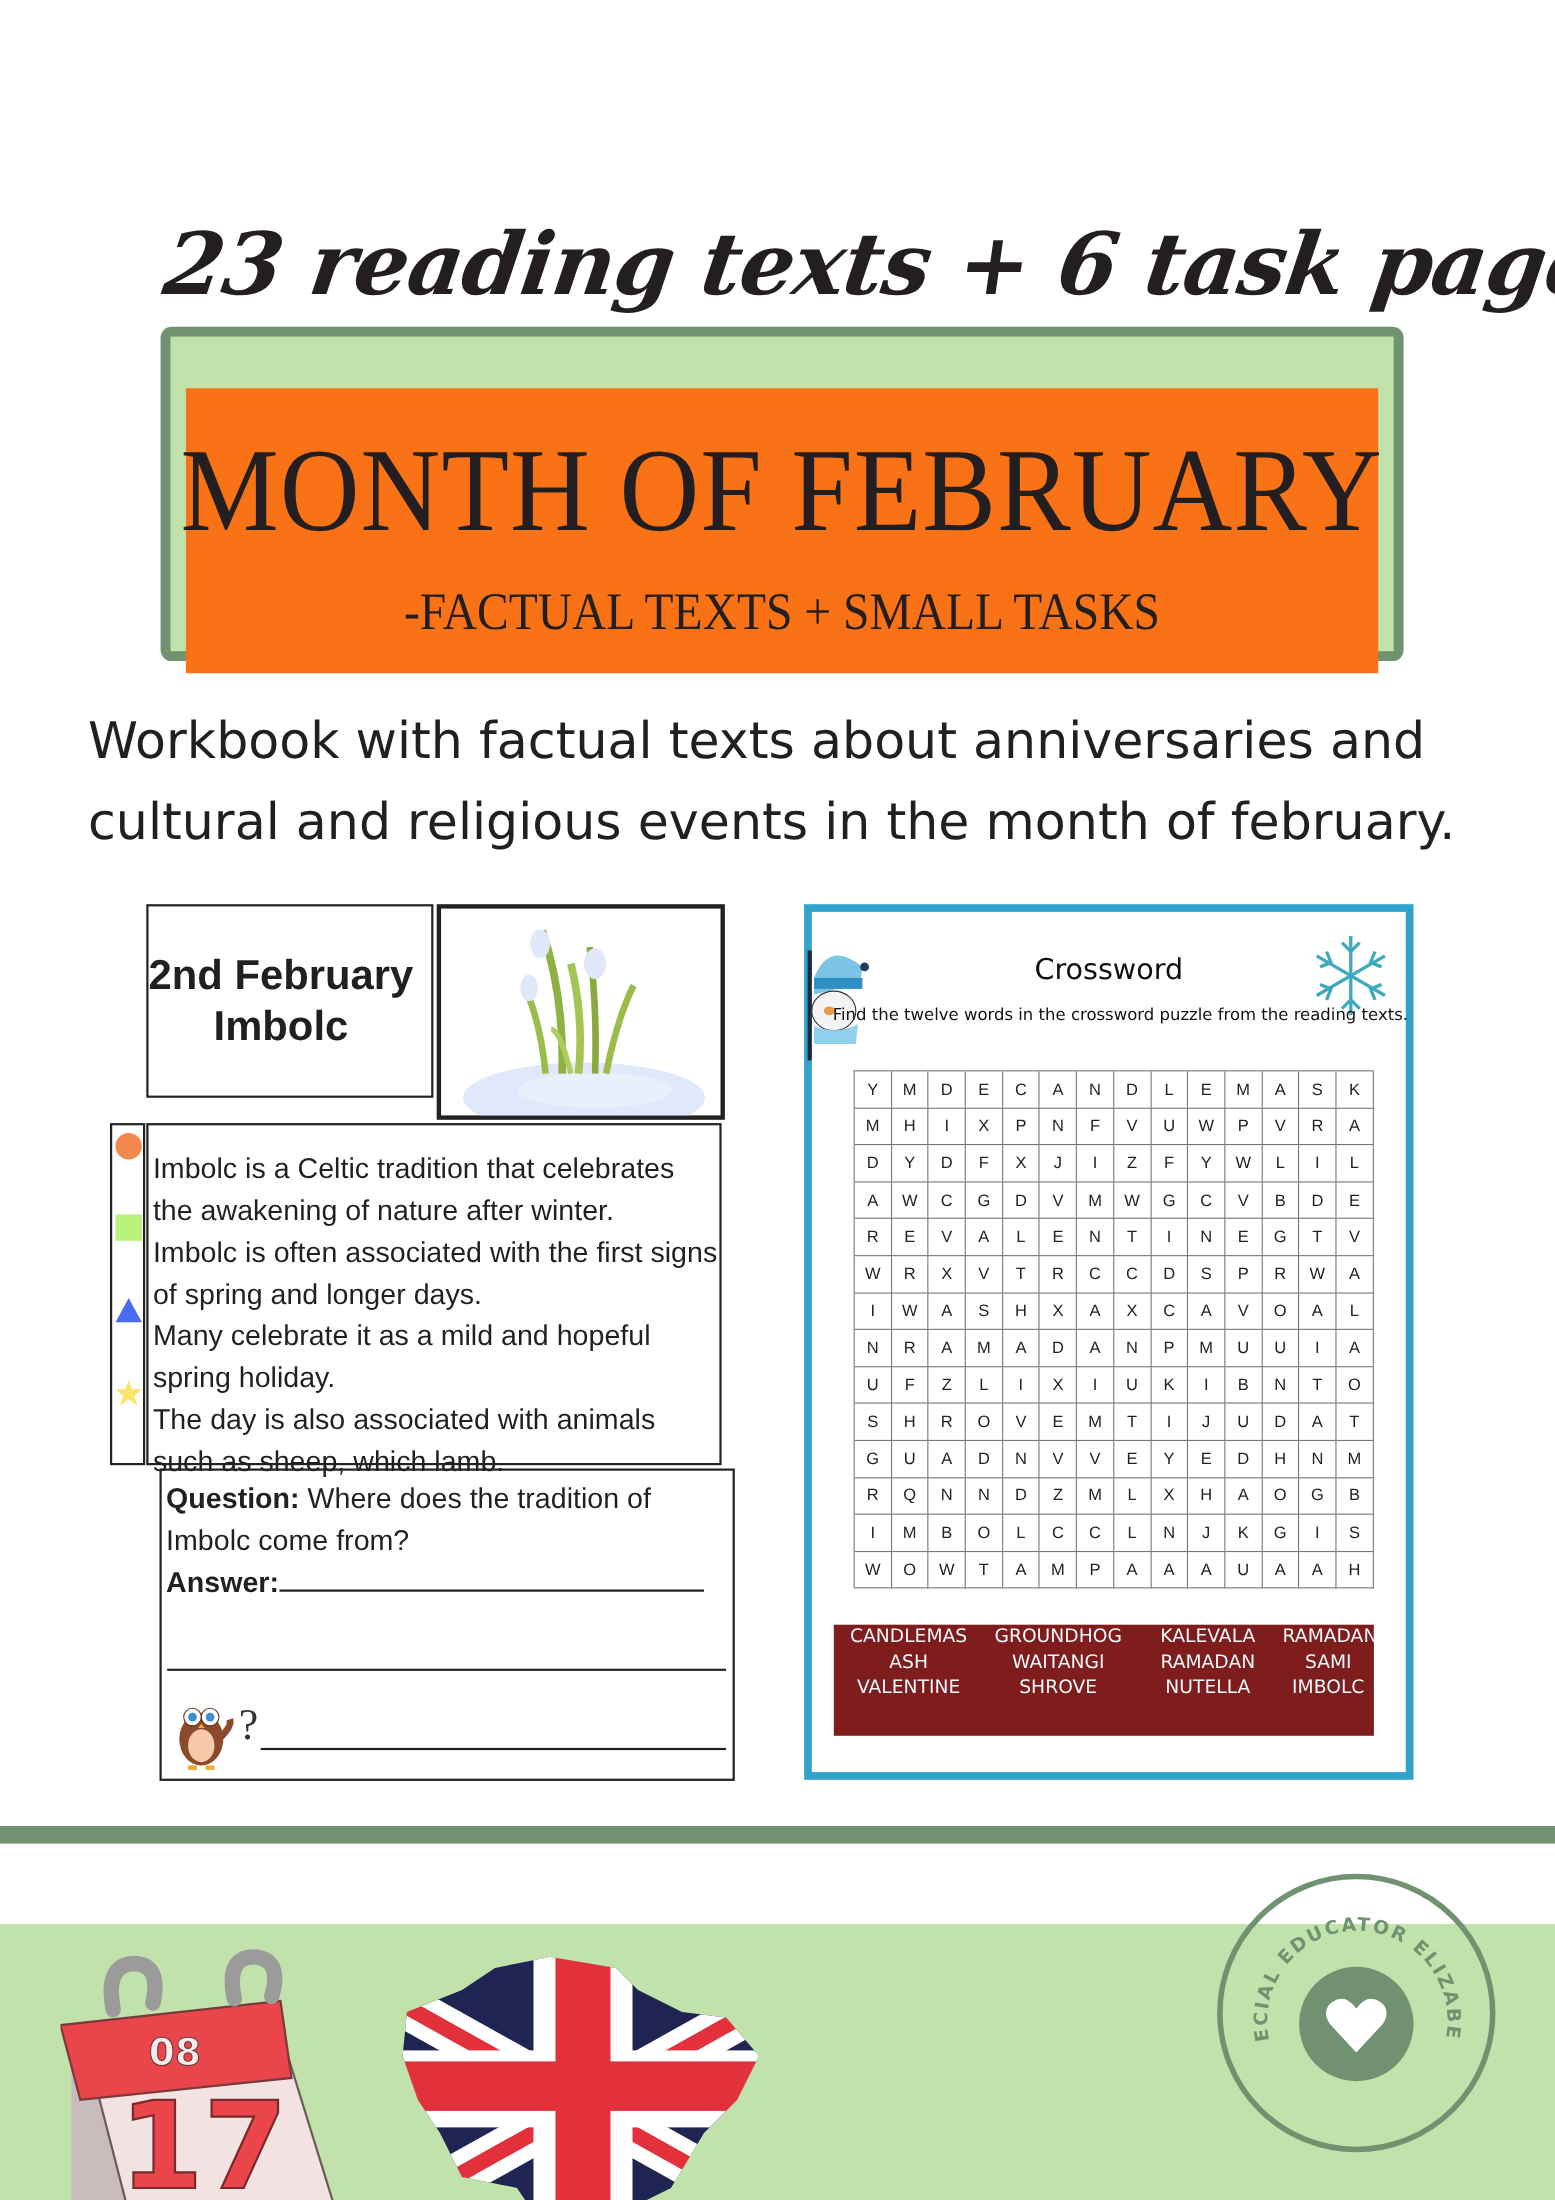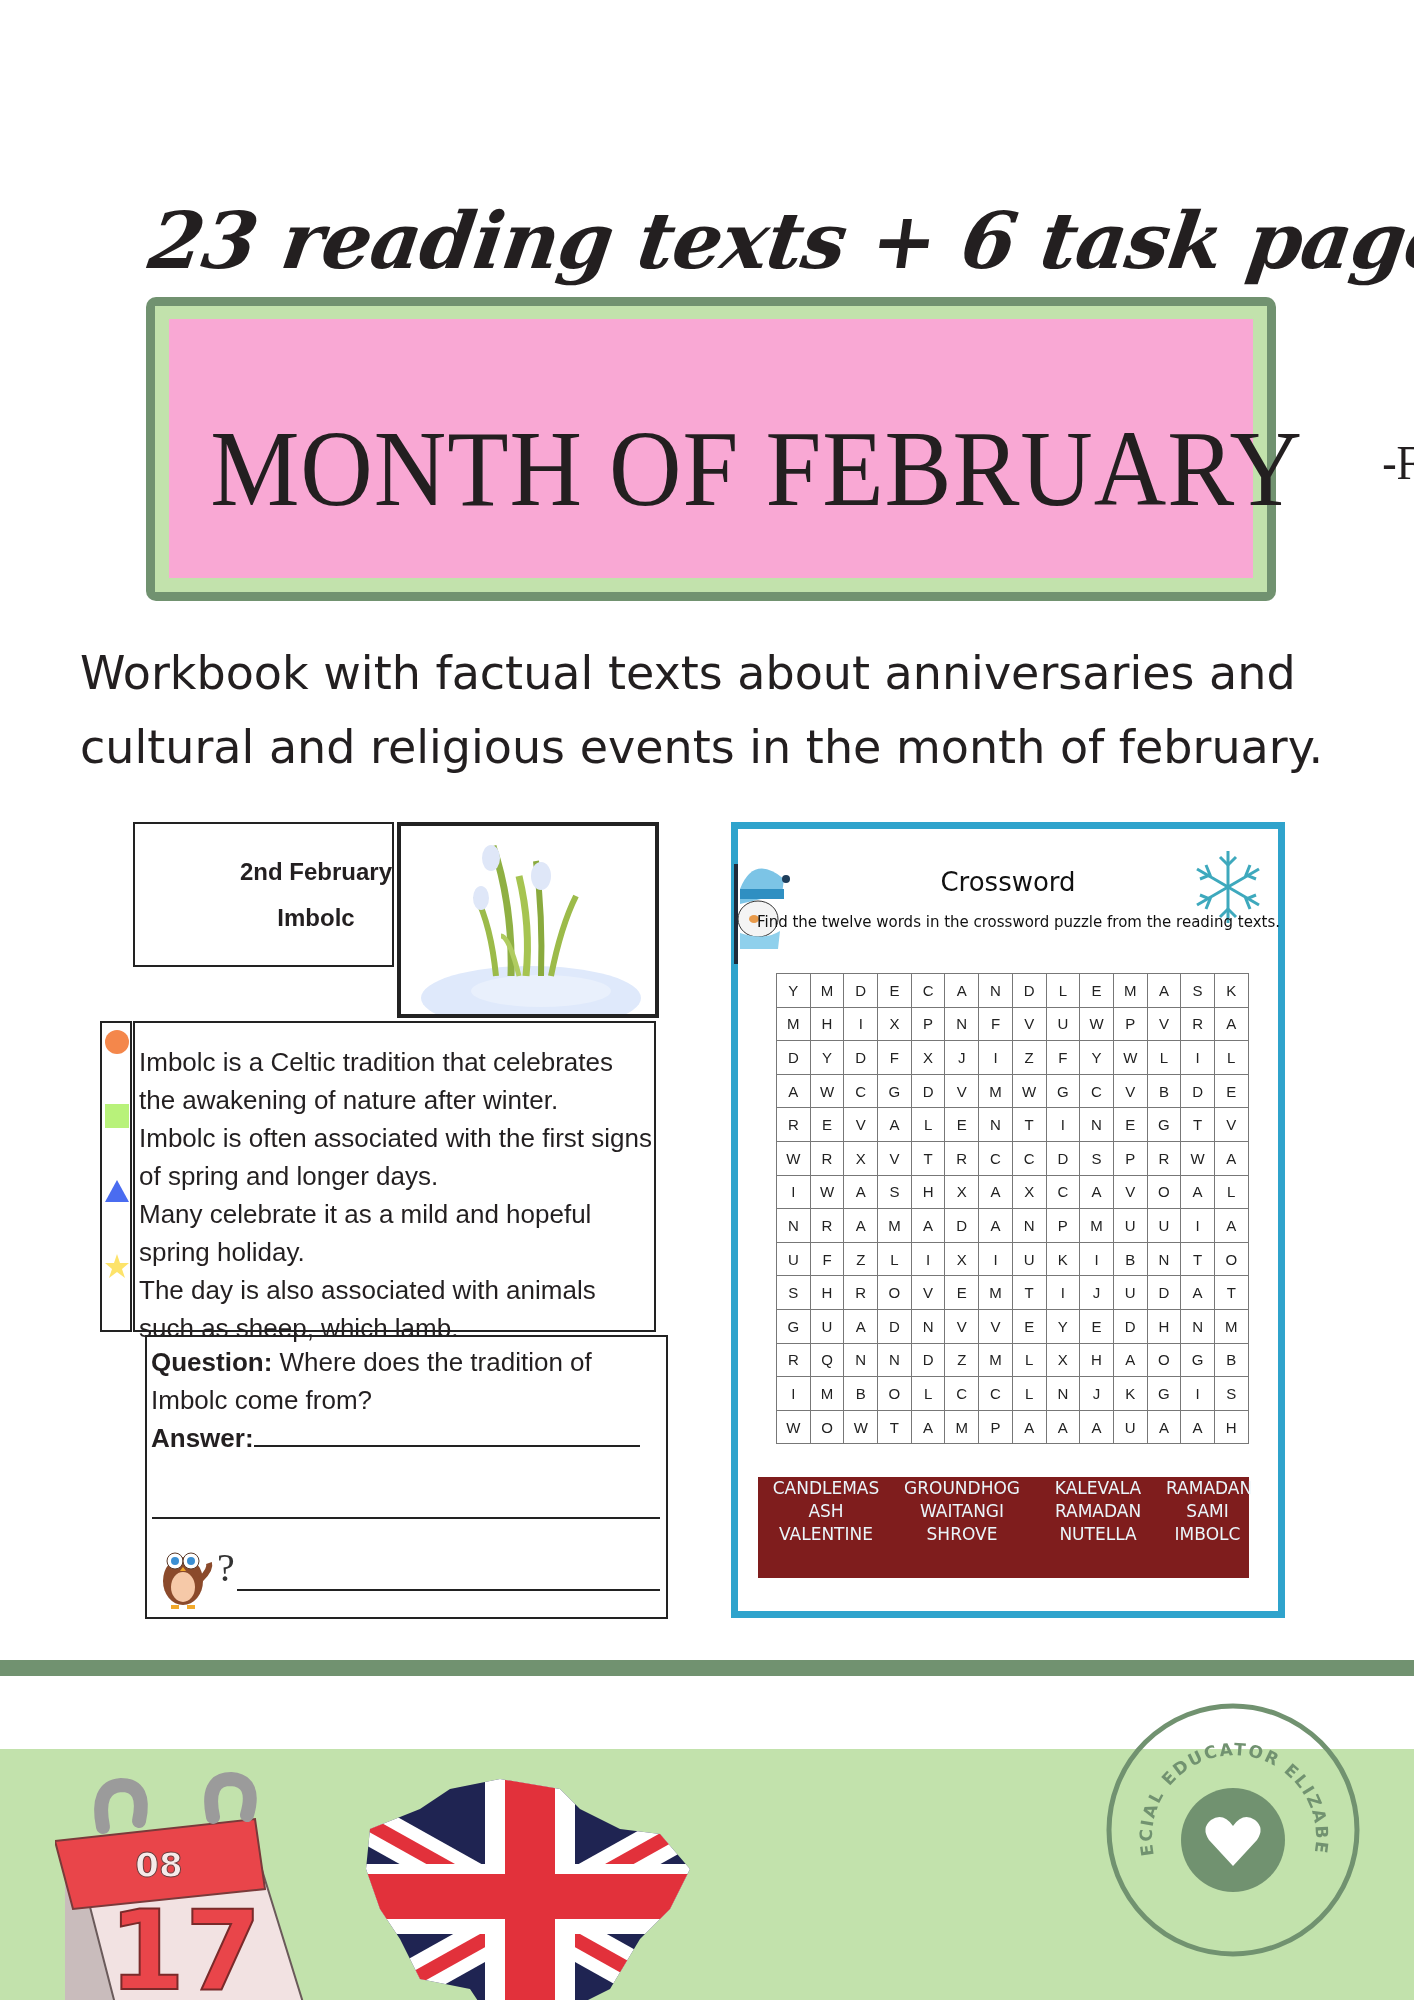--- a/index.html
+++ b/index.html
@@ -14,22 +14,22 @@
   }
 
   .title-frame {
     position: absolute; left: 146px; top: 297px; width: 1130px; height: 304px;
     background: #719270; border-radius: 10px; padding: 9px;
   }
   .title-frame-inner {
     width: 100%; height: 100%; background: #c2e2ac; padding: 13px 14px 14px 14px;
   }
   .title-frame-white {
-    width: 100%; height: 100%; background: #f9a8d4; text-align: center;
-    display: flex; flex-direction: row; align-items: center;
+    width: 100%; height: 100%; background: #f97316; text-align: center;
+    display: flex; flex-direction: column; align-items: center; margin-top: 34px;
   }
   .main-title {
     font-family: "Liberation Serif", serif; font-weight: normal;
     font-size: 108px; line-height: 1; margin-top: 40px; letter-spacing: 1px;
     transform: scaleX(0.93); color: #231f20; white-space: nowrap;
   }
   .sub-title {
     font-family: "Liberation Serif", serif; font-size: 48px; margin-top: 28px;
     transform: scaleX(0.9); color: #231f20; white-space: nowrap;
   }
@@ -37,23 +37,23 @@
   .description {
     position: absolute; left: 80px; top: 636px; width: 1260px;
     text-align: left; font-family: "DejaVu Sans", sans-serif;
     font-size: 46px; line-height: 74px; color: #231f20;
   }
 
   
   .card { position: absolute; left: 133px; top: 822px; width: 556px; }
   .card-header { display: flex; height: 196px; }
   .card-title-cell {
-    width: 261px; height: 145px; border: 2px solid #222; display: flex;
-    align-items: center; justify-content: flex-end; text-align: center;
-    font-weight: bold; font-size: 24px; line-height: 46px;
+    width: 261px; height: 176px; border: 2px solid #222; display: flex;
+    align-items: center; justify-content: flex-start; text-align: center;
+    font-weight: bold; font-size: 38px; line-height: 46px;
   }
   .card-image-cell {
     width: 262px; height: 196px; border: 4px solid #222; margin-left: 3px;
     position: relative; overflow: hidden; background: #fff;
   }
   .card-body {
     position: relative; margin-top: 3px; margin-left: -33px; display: flex;
   }
   .symbol-col {
     width: 32px; height: 311px; border: 2px solid #222; position: relative;

